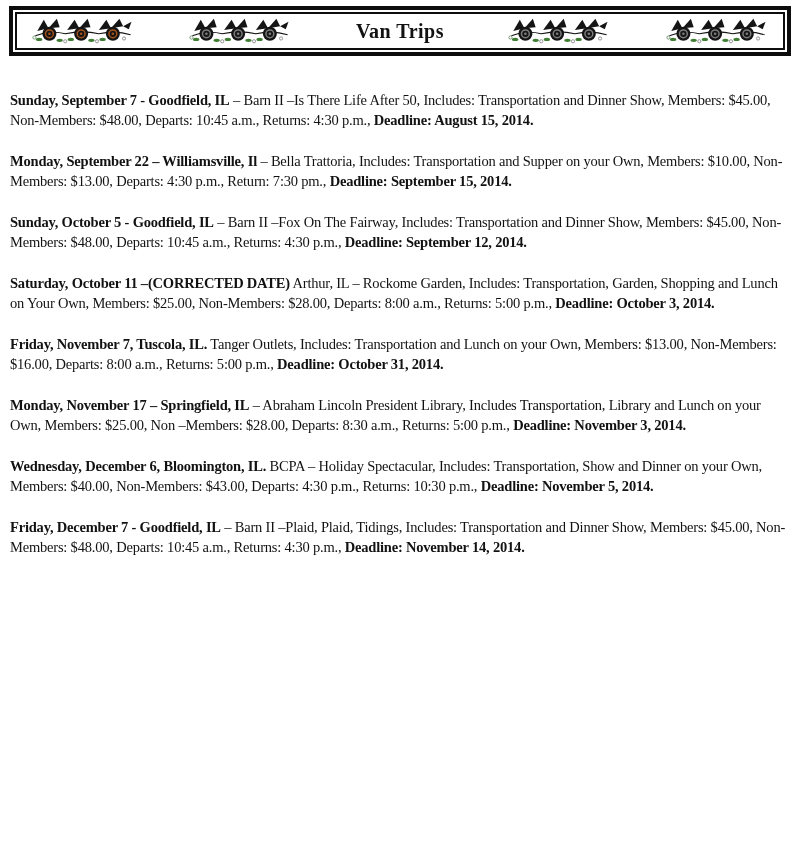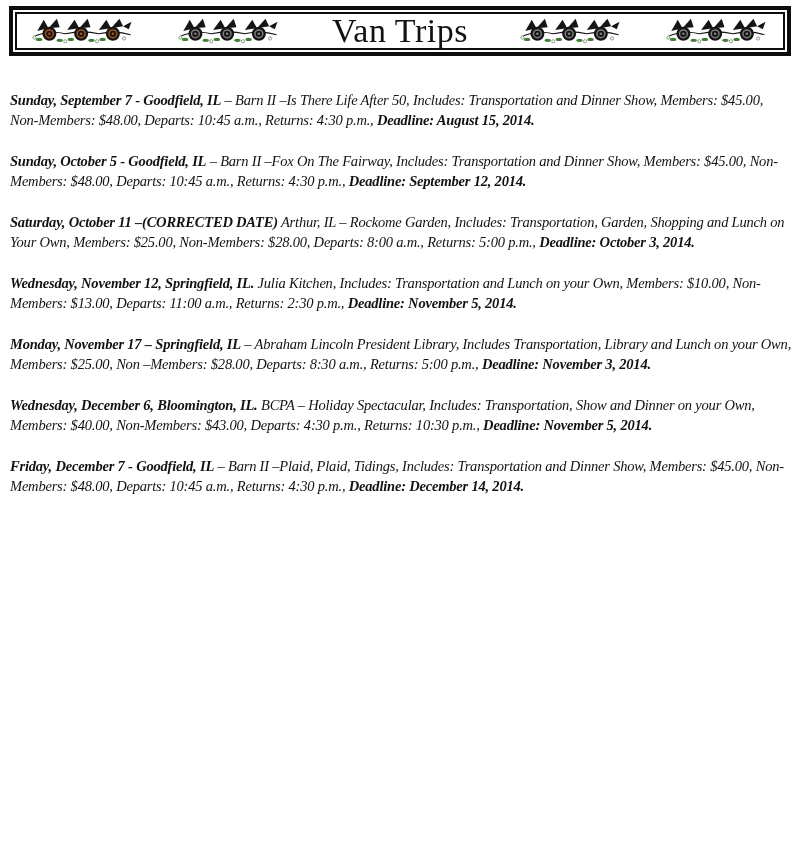--- a/index.html
+++ b/index.html
@@ -24,39 +24,38 @@
   }
   .banner-inner {
     border: 2px solid #0d0d0d;
     display: flex;
     align-items: center;
     justify-content: space-between;
     padding: 2px 14px;
     height: 30px;
   }
   .banner-title {
-    font-size: 34px;
-    font-weight: normal;
+    font-size: 20px;
+    font-weight: bold;
     letter-spacing: 0.5px;
     white-space: nowrap;
     margin: 12px 10px;
     line-height: 30px;
   }
   .garland {
     width: 104px;
     height: 28px;
     flex: 0 0 auto;
   }
   .garland.accent-orange { color: #a0521a; }
   .garland.accent-gray   { color: #7c7c7c; }
 
   
   .content {
     padding: 34px 8px 0 10px;
-    font-style: italic;
   }
   .trip {
     margin: 0 0 21px 0;
     font-size: 14.5px;
     line-height: 20px;
     letter-spacing: -0.2px;
     text-align: left;
   }
   .trip-lead, .trip-deadline {
     font-weight: bold;
@@ -122,28 +121,29 @@
     <svg class="garland accent-gray">
         <use href="#garland"></use>
       </svg>
   </div>
 </div>
 
 <div class="content">
   <p class="trip"><span class="trip-lead">Sunday, September 7 - Goodfield, IL</span><span class="trip-body"> – Barn II –Is There Life After 50, Includes: Transportation and Dinner Show, Members: $45.00, Non-Members: $48.00, Departs: 10:45 a.m., Returns: 4:30 p.m., </span><span class="trip-deadline">Deadline: August 15, 2014.</span></p>
 
 
+  <p class="trip"><span class="trip-lead">Monday, September 22 – Williamsville, Il</span><span class="trip-body"> – Bella Trattoria, Includes: Transportation and Supper on your Own, Members: $10.00, Non-Members: $13.00, Departs: 4:30 p.m., Return: 7:30 pm., </span><span class="trip-deadline">Deadline: September 15, 2014.</span></p>
 
   <p class="trip"><span class="trip-lead">Sunday, October 5 - Goodfield, IL</span><span class="trip-body"> – Barn II –Fox On The Fairway, Includes: Transportation and Dinner Show, Members: $45.00, Non-Members: $48.00, Departs: 10:45 a.m., Returns: 4:30 p.m., </span><span class="trip-deadline">Deadline: September 12, 2014.</span></p>
 
 
   <p class="trip"><span class="trip-lead">Saturday, October 11 –(CORRECTED DATE)</span><span class="trip-body"> Arthur, IL – Rockome Garden, Includes: Transportation, Garden, Shopping and Lunch on Your Own, Members: $25.00, Non-Members: $28.00, Departs: 8:00 a.m., Returns: 5:00 p.m., </span><span class="trip-deadline">Deadline: October 3, 2014.</span></p>
 
 
+  <p class="trip"><span class="trip-lead">Friday, November 7, Tuscola, IL.</span><span class="trip-body"> Tanger Outlets, Includes: Transportation and Lunch on your Own, Members: $13.00, Non-Members: $16.00, Departs: 8:00 a.m., Returns: 5:00 p.m., </span><span class="trip-deadline">Deadline: October 31, 2014.</span></p>
 
-  <p class="trip"><span class="trip-lead">Wednesday, November 12, Springfield, IL.</span><span class="trip-body"> Julia Kitchen, Includes: Transportation and Lunch on your Own, Members: $10.00, Non-Members: $13.00, Departs: 11:00 a.m., Returns: 2:30 p.m., </span><span class="trip-deadline">Deadline: November 5, 2014.</span></p>
 
   <p class="trip"><span class="trip-lead">Monday, November 17 – Springfield, IL</span><span class="trip-body"> – Abraham Lincoln President Library, Includes Transportation, Library and Lunch on your Own, Members: $25.00, Non –Members: $28.00, Departs: 8:30 a.m., Returns: 5:00 p.m., </span><span class="trip-deadline">Deadline: November 3, 2014.</span></p>
 
   <p class="trip"><span class="trip-lead">Wednesday, December 6, Bloomington, IL.</span><span class="trip-body"> BCPA – Holiday Spectacular, Includes: Transportation, Show and Dinner on your Own, Members: $40.00, Non-Members: $43.00, Departs: 4:30 p.m., Returns: 10:30 p.m., </span><span class="trip-deadline">Deadline: November 5, 2014.</span></p>
 
-  <p class="trip"><span class="trip-lead">Friday, December 7 - Goodfield, IL</span><span class="trip-body"> – Barn II –Plaid, Plaid, Tidings, Includes: Transportation and Dinner Show, Members: $45.00, Non-Members: $48.00, Departs: 10:45 a.m., Returns: 4:30 p.m., </span><span class="trip-deadline">Deadline: December 14, 2014.</span></p>
+  <p class="trip"><span class="trip-lead">Friday, December 7 - Goodfield, IL</span><span class="trip-body"> – Barn II –Plaid, Plaid, Tidings, Includes: Transportation and Dinner Show, Members: $45.00, Non-Members: $48.00, Departs: 10:45 a.m., Returns: 4:30 p.m., </span><span class="trip-deadline">Deadline: November 14, 2014.</span></p>
 </div>
 
 </body></html>

